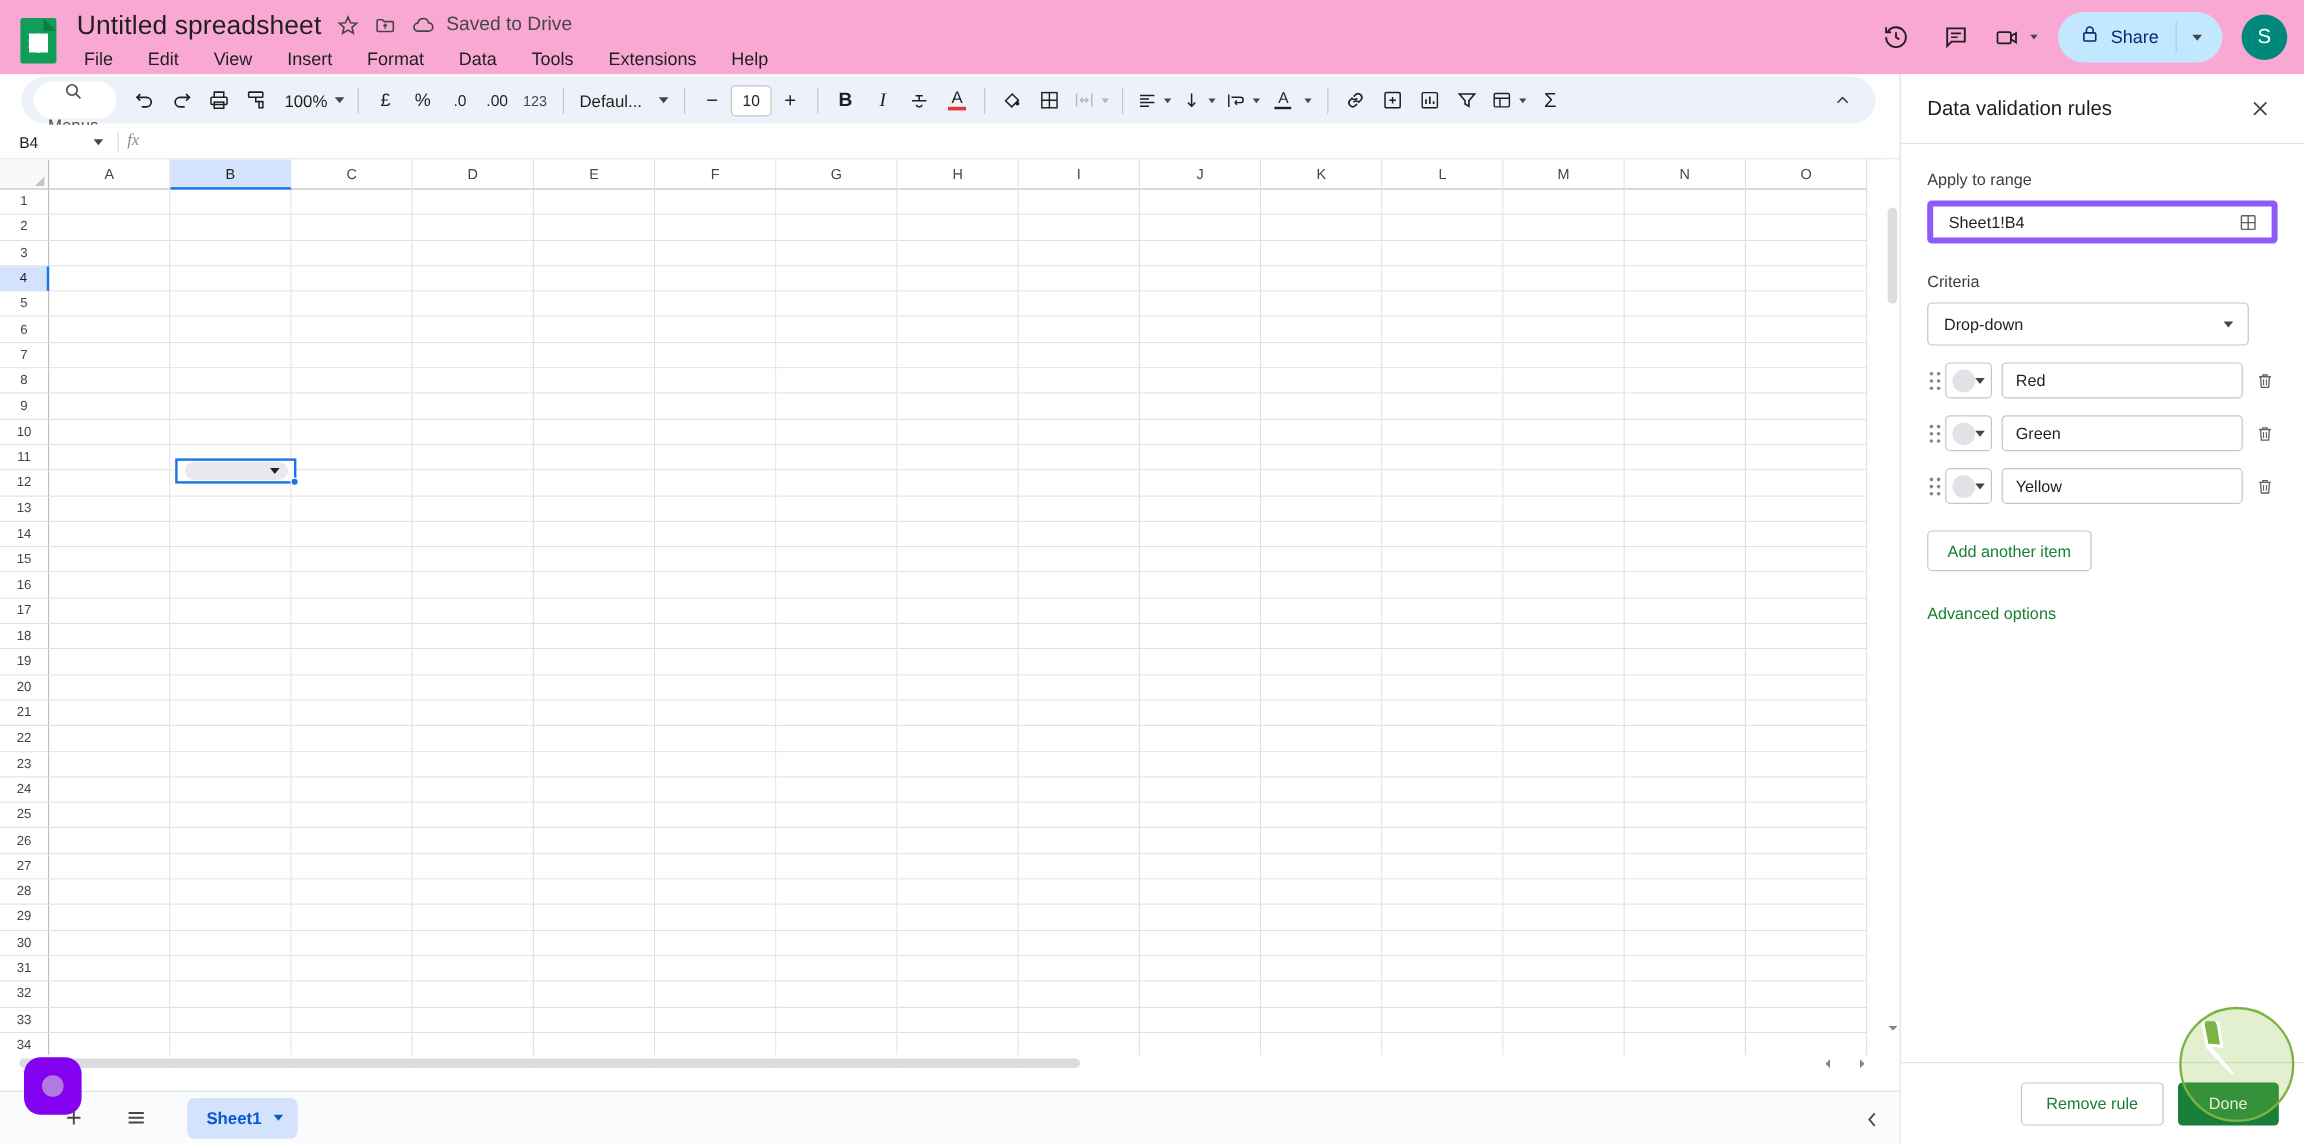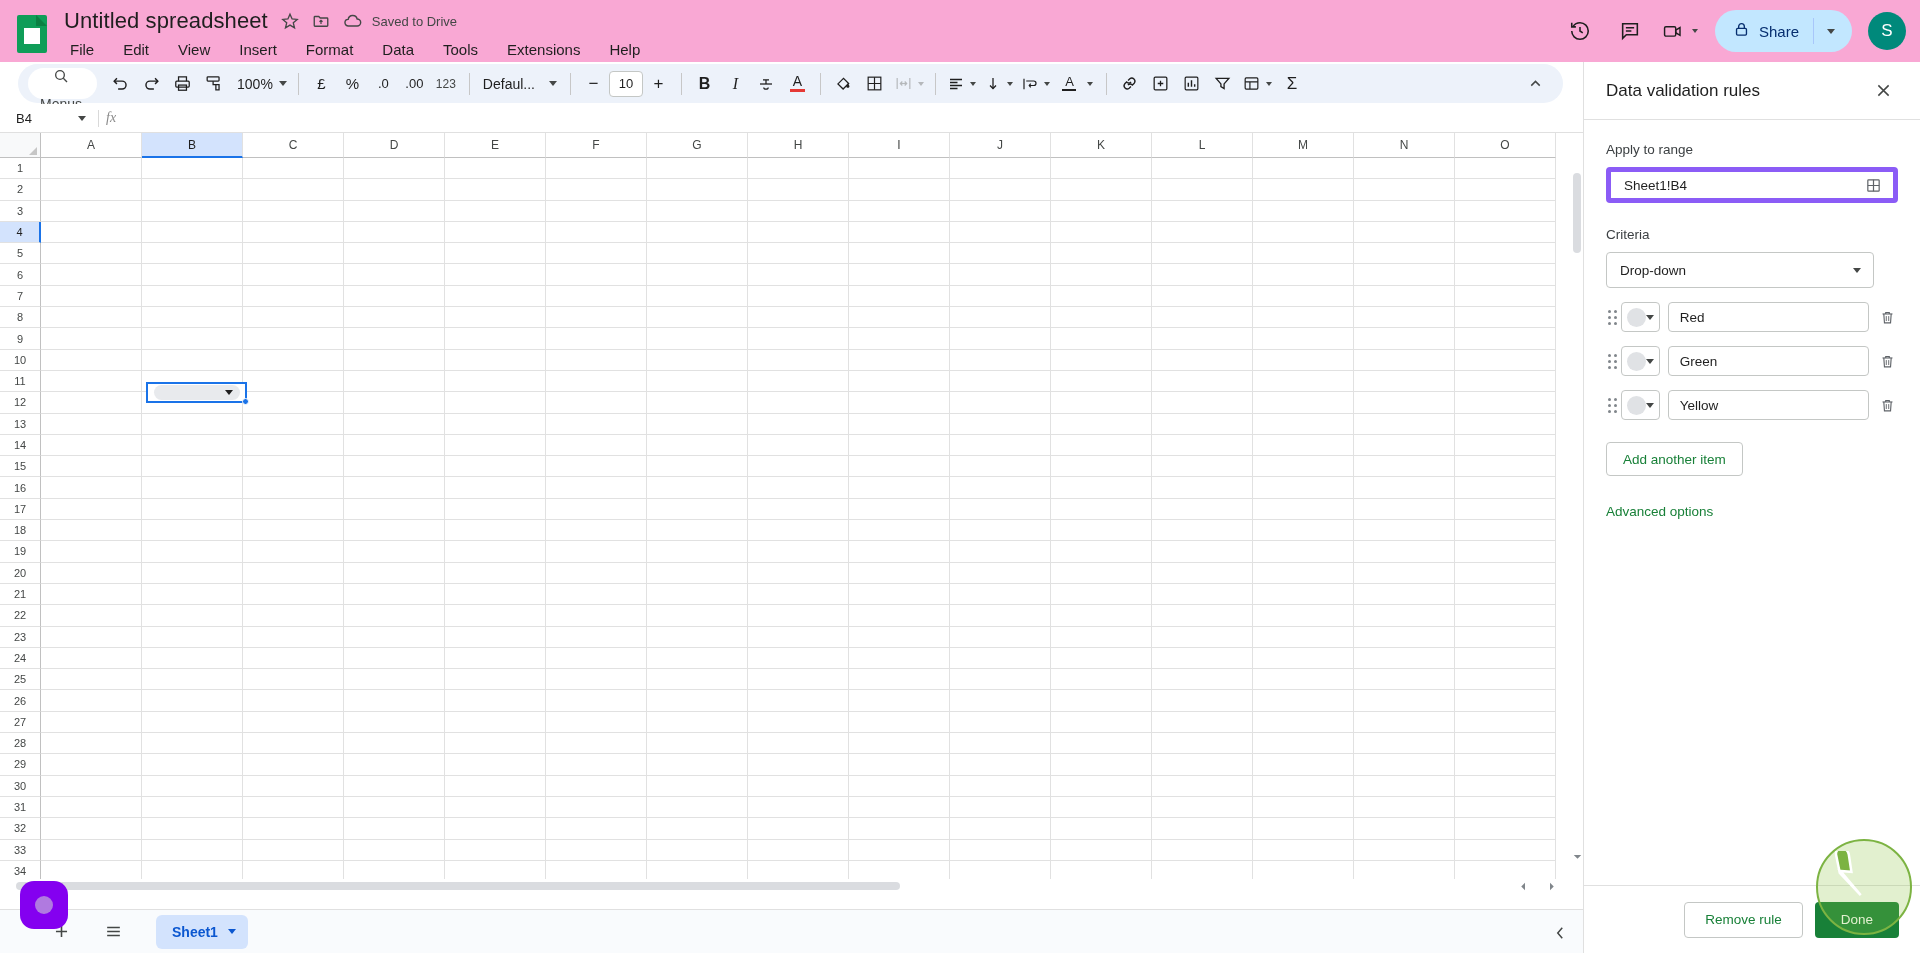--- a/index.html
+++ b/index.html
@@ -33,21 +33,21 @@
     background:#fff;
     -webkit-mask: linear-gradient(#000 0 0);
   }
   .gs-grid{position:absolute;left:7px;top:13px;width:16px;height:16px;}
   .gs-grid div{position:absolute;background:#fff;}
 
   .title-block { padding-top: 6px; }
   .title-row { display:flex; align-items:center; gap:13px; height: 30px;}
   .doc-title { font-size: 22px; color:#1f1f1f; letter-spacing: 0.1px; line-height:30px;}
   .hdr-icn { color:#444746; cursor:pointer; display:flex; align-items:center; }
-  .saved-txt { font-size:13px; color:#444746; margin-left:-4px;}
+  .saved-txt { font-size:16px; color:#444746; margin-left:-4px;}
   .menu-row { display:flex; gap:21px; margin-top:3px; padding-left:2px;}
   .menu-item { font-size:15px; color:#1f1f1f; cursor:pointer; padding:2px 4px; border-radius:4px;}
 
   .header-right {
     position:absolute; right:14px; top:10px;
     display:flex; align-items:center; gap:8px;
   }
   .hr-ic {
     width:42px;height:42px;border-radius:50%;display:flex;align-items:center;justify-content:center;
     cursor:pointer; color:#1f1f1f;

